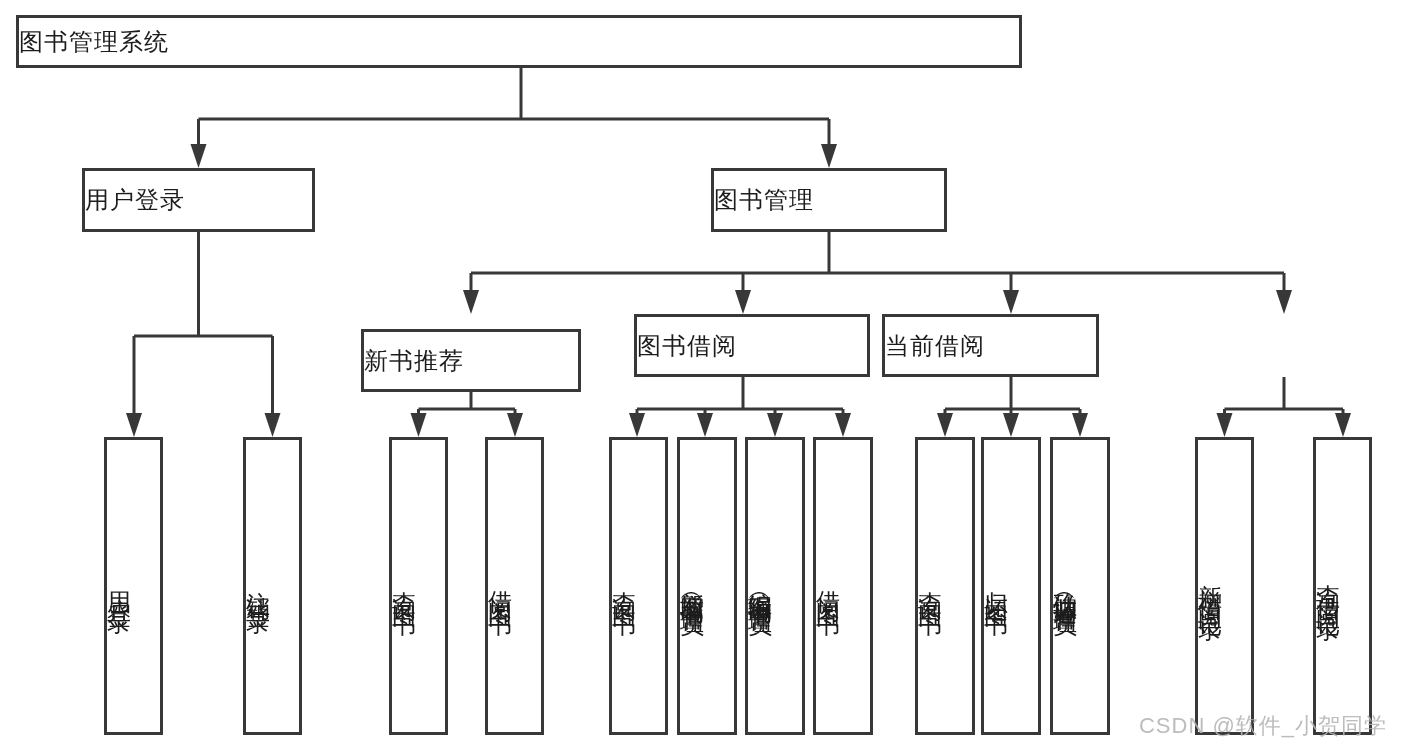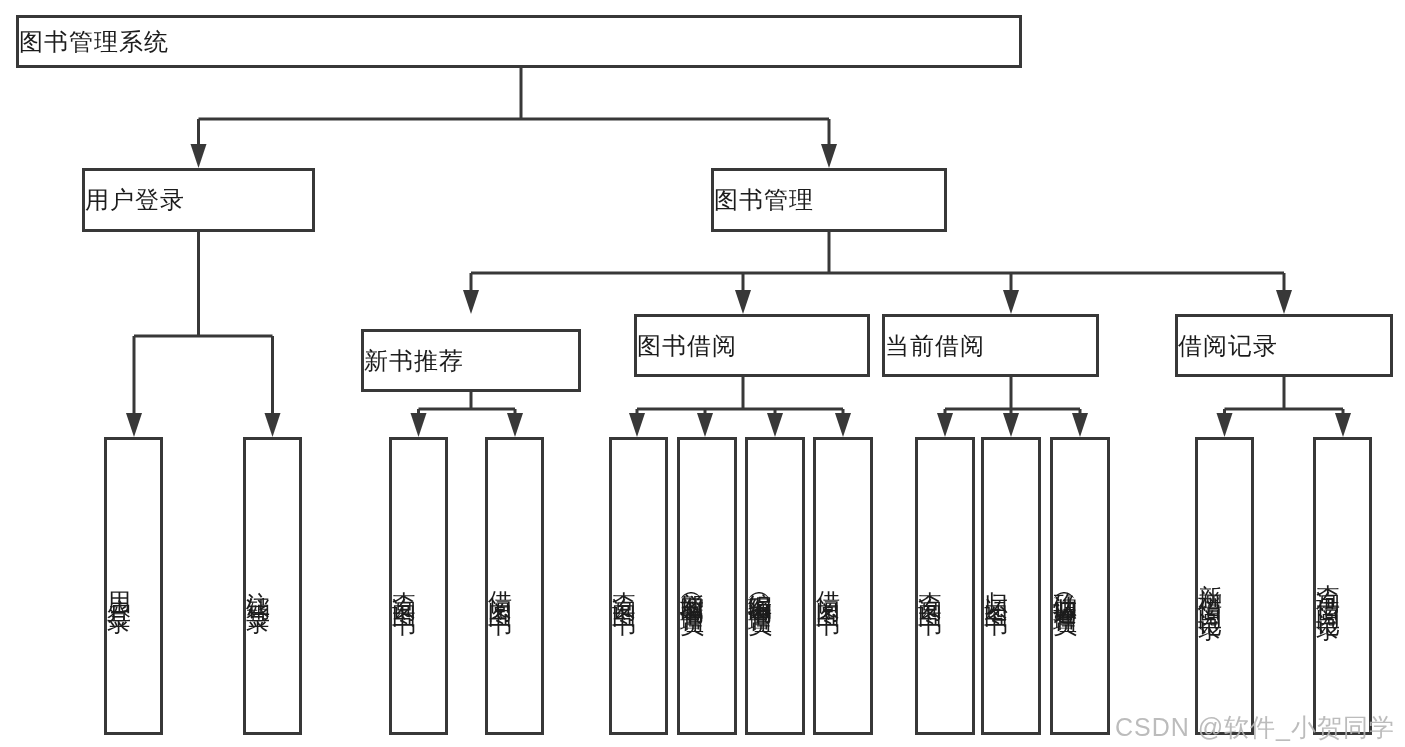--- a/index.html
+++ b/index.html
@@ -38,24 +38,24 @@
     text-orientation:mixed;
     letter-spacing:7px;
     line-height:1;
     white-space:nowrap;
   }
   .leaf .vtext.tight{
     letter-spacing:3px;
   }
   #watermark{
     position:absolute;
-    right:10px;
+    right:18px;
     top:711px;
     z-index:5;
-    font-size:25px;
+    font-size:22px;
     color:var(--wm);
     letter-spacing:1px;
     opacity:.9;
     text-align:right;
   }
 </style>
 </head>
 <body>
 
 <div id="canvas">
@@ -128,23 +128,20 @@
 
   <div class="box" style="left:361px;top:314px;width:220px;height:63px;margin-top:15px;">
     <span>新书推荐</span>
   </div>
   <div class="box" style="left:634px;top:314px;width:236px;height:63px;">
     <span>图书借阅</span>
   </div>
   <div class="box" style="left:882px;top:314px;width:217px;height:63px;">
     <span>当前借阅</span>
   </div>
-  <div class="box" style="left:1175px;top:314px;width:218px;height:63px;">
-    <span>借阅记录</span>
-  </div>
 
   <div class="box leaf" style="left:104px;top:437px;width:59px;height:298px;">
     <span class="vtext">用户登录</span>
   </div>
   <div class="box leaf" style="left:243px;top:437px;width:59px;height:298px;">
     <span class="vtext">注销登录</span>
   </div>
 
   <div class="box leaf" style="left:389px;top:437px;width:59px;height:298px;">
     <span class="vtext">查询图书</span>

